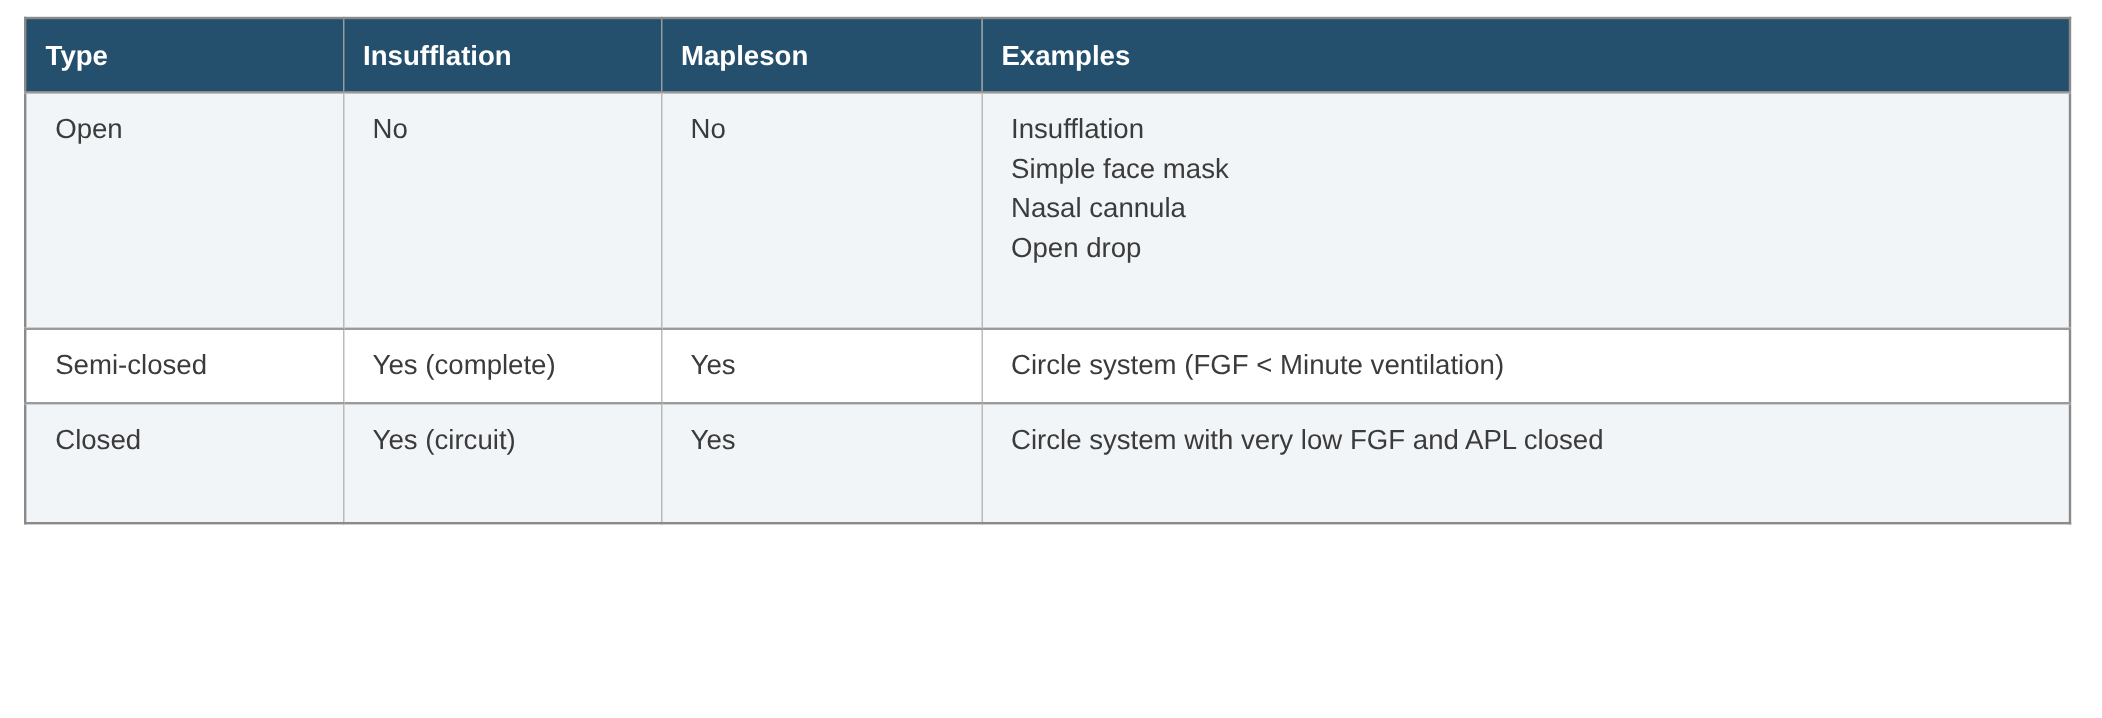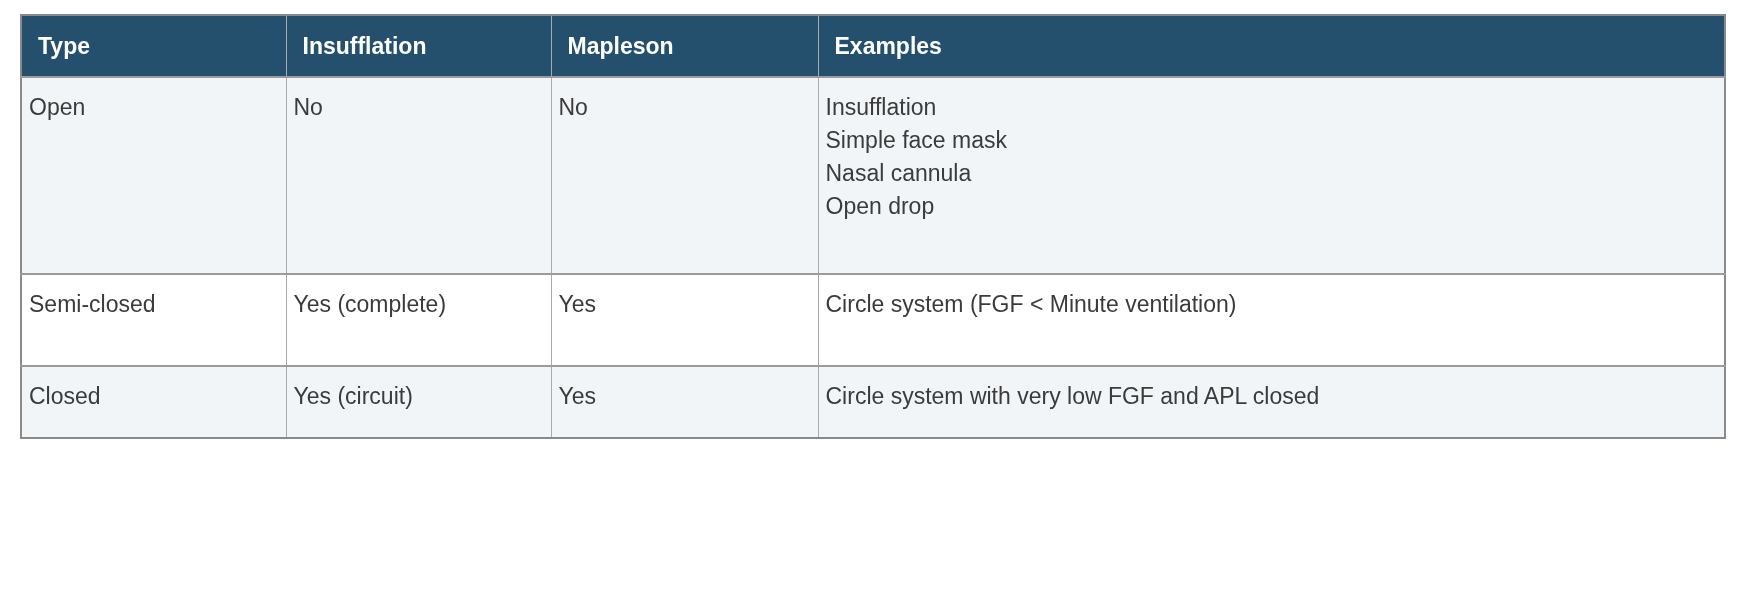--- a/index.html
+++ b/index.html
@@ -49,31 +49,31 @@
     color:var(--header-text);
     font-weight:bold;
     text-align:left;
     vertical-align:middle;
     padding:0 16px;
     border-left:1px solid var(--inner-border-v);
   }
   tbody td{
     vertical-align:top;
     text-align:left;
-    padding:13px 7px;
+    padding:13px 24px;
     border-left:1px solid var(--inner-border-v);
     border-top:2px solid var(--inner-border-h);
   }
   th:first-child, tbody td:first-child{border-left:none;}
   tbody tr:nth-child(odd){background:var(--row-stripe-bg);}
   tbody tr:nth-child(even){background:var(--row-bg);}
   tbody tr.row-open{height:197px;}
   tbody tr.row-semi-open{height:117px;}
-  tbody tr.row-semi-closed{height:92px;margin-left:48px;}
-  tbody tr.row-closed{height:72px;}
+  tbody tr.row-semi-closed{height:62px;margin-left:48px;}
+  tbody tr.row-closed{height:100px;}
   td.examples{white-space:pre-line;}
 </style>
 </head>
 <body>
 
 <div class="page">
   <table class="circuit-table">
     <colgroup>
       <col class="c-type">
       <col class="c-rebreathing">

